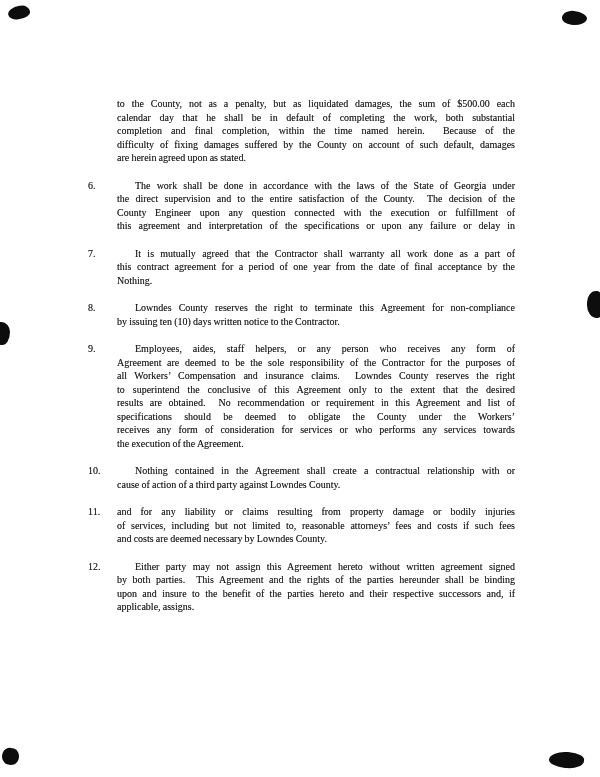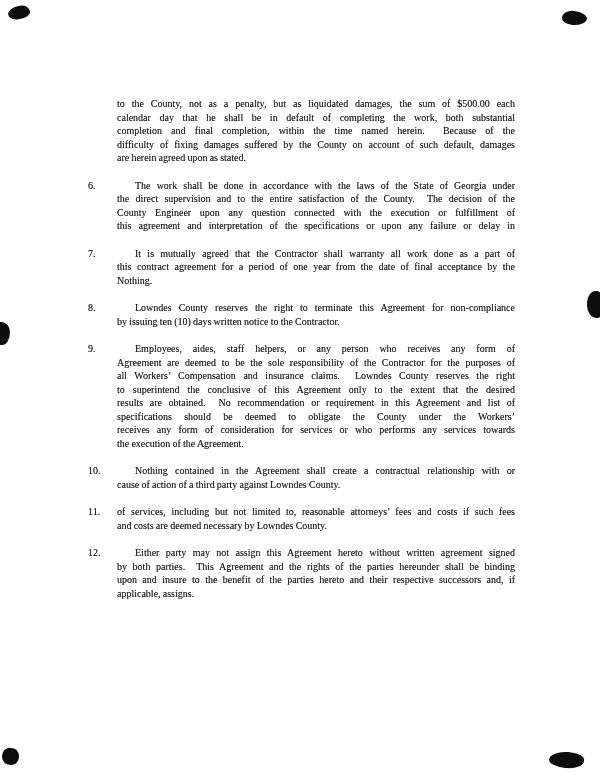--- a/index.html
+++ b/index.html
@@ -100,20 +100,21 @@
     </div>
 
     <div class="para">
       <span class="pnum">10.</span>
       <div class="line first">Nothing contained in the Agreement shall create a contractual relationship with or</div>
       <div class="line last">cause of action of a third party against Lowndes County.</div>
     </div>
 
     <div class="para">
       <span class="pnum">11.</span>
+      <div class="line">and for any liability or claims resulting from property damage or bodily injuries</div>
       <div class="line">of services, including but not limited to, reasonable attorneys’ fees and costs if such fees</div>
       <div class="line last">and costs are deemed necessary by Lowndes County.</div>
     </div>
 
     <div class="para">
       <span class="pnum">12.</span>
       <div class="line first">Either party may not assign this Agreement hereto without written agreement signed</div>
       <div class="line">by both parties.&nbsp; This Agreement and the rights of the parties hereunder shall be binding</div>
       <div class="line">upon and insure to the benefit of the parties hereto and their respective successors and, if</div>
       <div class="line last">applicable, assigns.</div>

